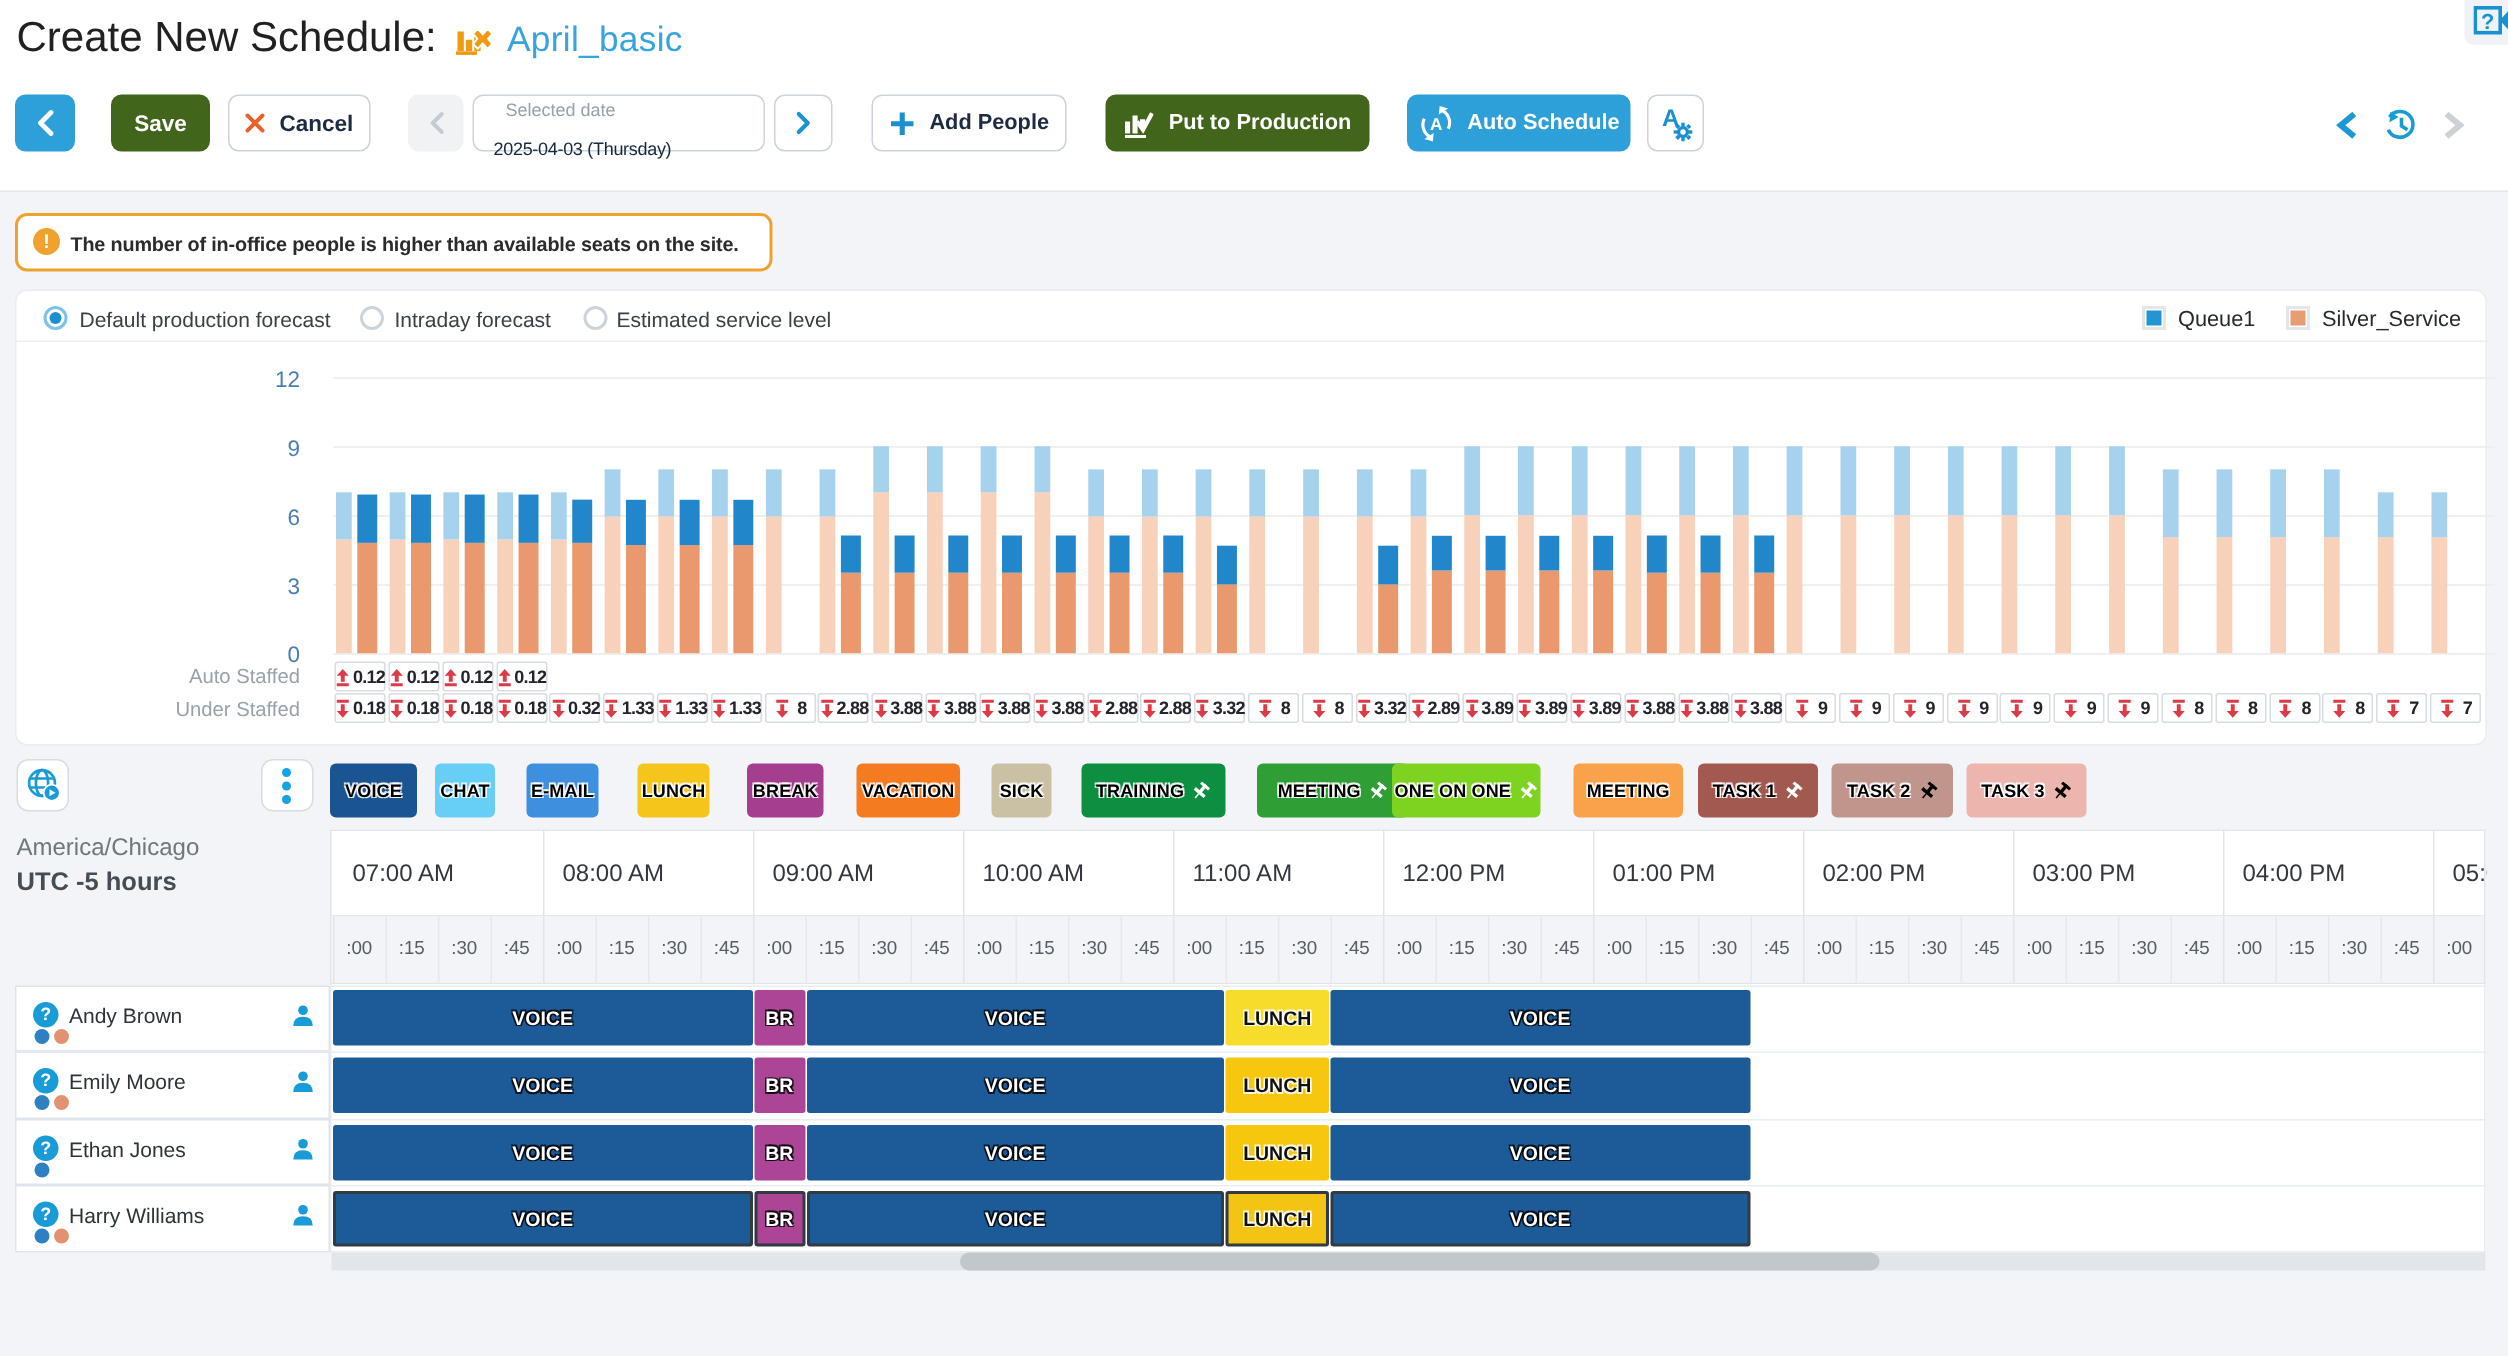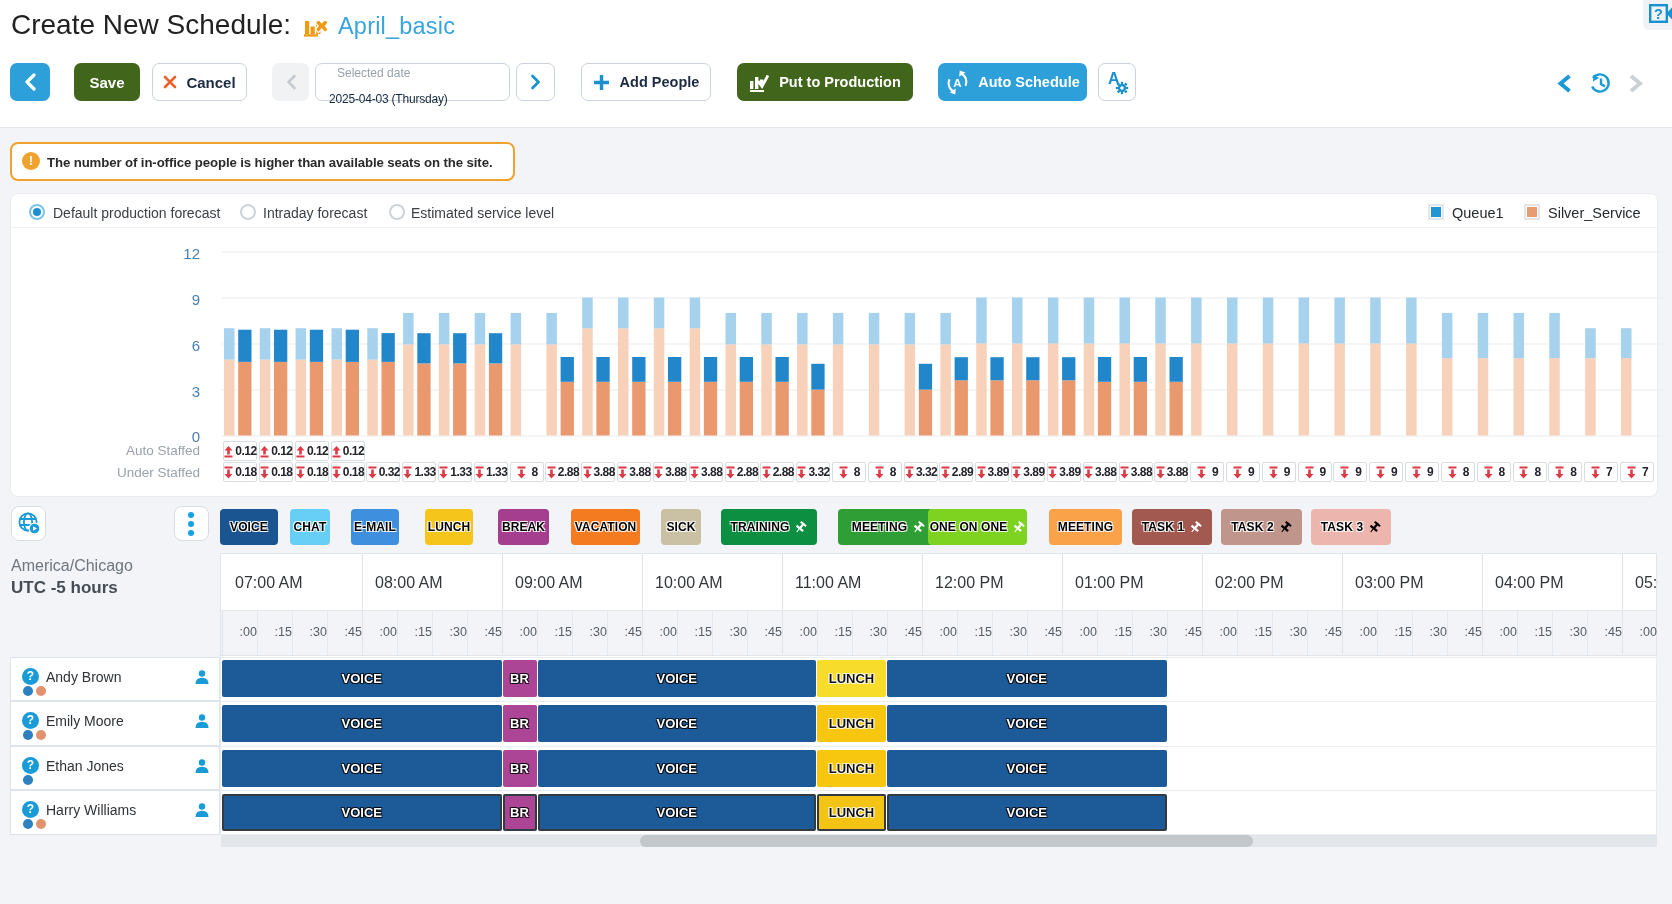--- a/index.html
+++ b/index.html
@@ -14,21 +14,21 @@
 .chip { position:absolute; top:509px; height:36px; border-radius:4px; display:flex; align-items:center; justify-content:center; font-weight:bold; font-size:12px; color:#000;
  text-shadow:-1px -1px 0 rgba(255,255,255,.85), 1px -1px 0 rgba(255,255,255,.85), -1px 1px 0 rgba(255,255,255,.85), 1px 1px 0 rgba(255,255,255,.85); letter-spacing:0.1px;}
 .bar-seg { position:absolute; display:flex; align-items:center; justify-content:center; font-weight:bold; font-size:13px; color:#fff; border-radius:2px;
  text-shadow:-1px -1px 0 rgba(0,0,0,.75), 1px -1px 0 rgba(0,0,0,.75), -1px 1px 0 rgba(0,0,0,.75), 1px 1px 0 rgba(0,0,0,.75);}
 .bar-seg.lunch { color:#111; text-shadow:-1px -1px 0 rgba(255,255,255,.8), 1px -1px 0 rgba(255,255,255,.8), -1px 1px 0 rgba(255,255,255,.8), 1px 1px 0 rgba(255,255,255,.8);}
 .namecell { position:absolute; left:10px; width:210px; background:#fff; border:1px solid #dde4eb; }
 .qmark { position:absolute; width:17px; height:17px; border-radius:50%; background:#189bd7; color:#fff; font-size:12px; font-weight:bold; text-align:center; line-height:17px;}
 .dot { position:absolute; width:10px; height:10px; border-radius:50%;}
 .radio { position:absolute; width:16px; height:16px; border-radius:50%;}
 .hour-lab { position:absolute; top:574px; font-size:16px; color:#33373c; white-space:nowrap;}
-.sub-lab { position:absolute; top:625px; font-size:12.5px; color:#565d64; width:35px; text-align:right;}
+.sub-lab { position:absolute; top:625px; font-size:12.5px; color:#565d64; width:35px; text-align:center;}
 .chipnum { font-weight:bold; font-size:12px; color:#23242c; letter-spacing:-0.5px;}
 </style></head>
 <body>
 
 <div class="hdr"></div>
 <div class="title">Create New Schedule:</div>
 <svg class="abs" style="left:303px; top:12px;" width="28" height="28" viewBox="0 0 28 28">
  <g fill="#f09a11">
   <rect x="2" y="9" width="4.2" height="13"></rect>
   <rect x="7.6" y="14.5" width="4.2" height="7.5"></rect>

